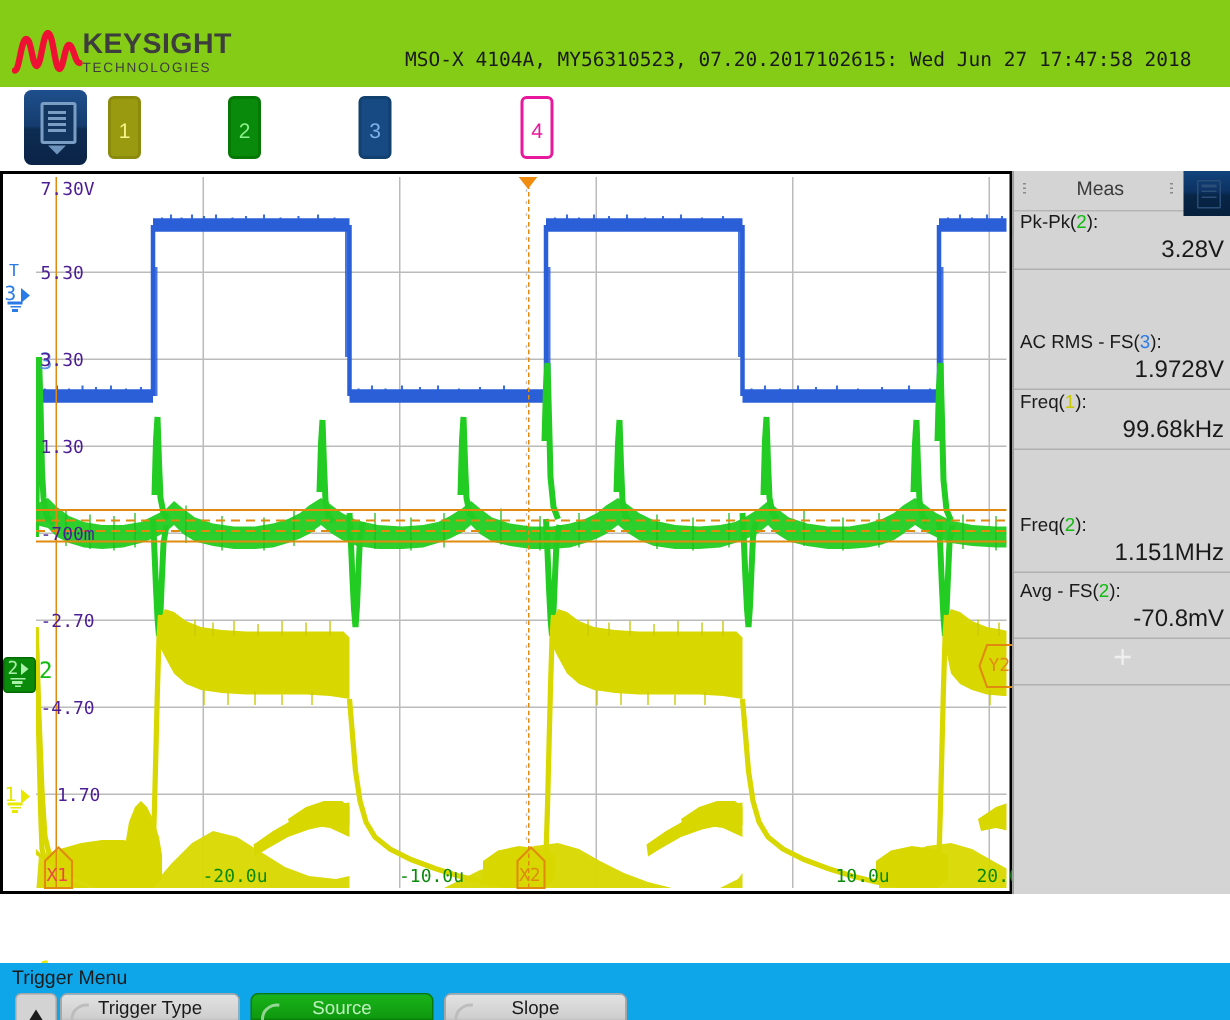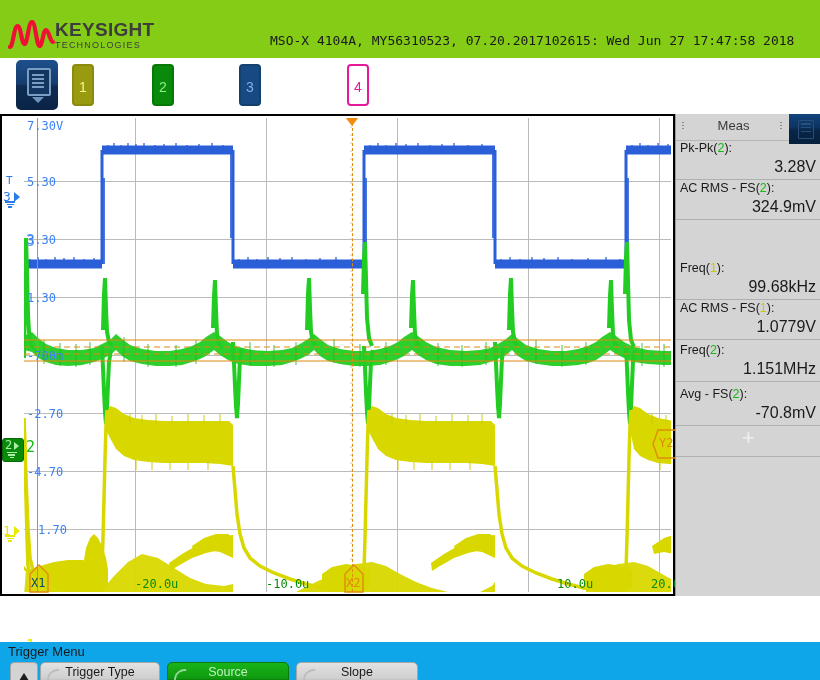--- a/index.html
+++ b/index.html
@@ -75,21 +75,21 @@
   
   .plotwrap{position:absolute;left:0;top:114px;width:675px;height:482px;background:#fff;
             border:2px solid #000;box-sizing:border-box;}
   .gridarea{position:absolute;left:22px;top:2px;right:2px;bottom:2px;overflow:hidden;}
   .vlabels{position:absolute;left:0;top:0;width:22px;height:100%;}
 
   .plot-svg{position:absolute;left:0;top:0;}
 
   .vlab{position:absolute;font-size:12px;font-family:"DejaVu Sans Mono","Liberation Mono",monospace;
         white-space:nowrap;}
-  .lab-g{color:#3b82f6;}
+  .lab-g{color:#4c1d95;}
 
   
   .gndmark{position:absolute;left:0px;width:22px;height:24px;}
   .gndmark .num{position:absolute;left:1px;top:3px;font-size:13px;font-family:"DejaVu Sans Mono",monospace;}
   .gndmark .arw{position:absolute;left:11px;top:5px;width:0;height:0;
         border-top:5px solid transparent;border-bottom:5px solid transparent;}
   .gndmark .gnd{position:absolute;left:3px;top:14px;width:10px;}
   .gndmark .gnd i{display:block;margin:1px auto;height:1.5px;}
 
   .chip{position:absolute;left:0;width:20px;height:22px;border-radius:3px;}
@@ -577,21 +577,21 @@
 
     <div class="tlab" style="left:133px;top:461px;">-20.0u</div>
     <div class="tlab" style="left:264px;top:461px;">-10.0u</div>
     <div class="tlab" style="left:527px;top:461px;margin-left:28px;">10.0u</div>
     <div class="tlab" style="left:649px;top:461px;">20.0us</div>
 
     <div style="position:absolute;left:26px;top:448px;">
       <svg width="22" height="30" viewBox="0 0 22 30" aria-hidden="true">
         <path d="M11,1 L20,10 L20,28 L2,28 L2,10 Z" fill="none" stroke="#e08a10" stroke-width="1.4"></path>
       </svg>
-      <span style="position:absolute;left:3px;top:12px;font-size:12px;color:#0c4a6e;font-family:'DejaVu Sans Mono',monospace;">X1</span>
+      <span style="position:absolute;left:3px;top:12px;font-size:12px;color:#ef4444;font-family:'DejaVu Sans Mono',monospace;">X1</span>
     </div>
     <div style="position:absolute;left:341px;top:448px;">
       <svg width="22" height="30" viewBox="0 0 22 30" aria-hidden="true">
         <path d="M11,1 L20,10 L20,28 L2,28 L2,10 Z" fill="none" stroke="#e08a10" stroke-width="1.4"></path>
       </svg>
       <span style="position:absolute;left:3px;top:12px;font-size:12px;color:#e08a10;font-family:'DejaVu Sans Mono',monospace;">X2</span>
     </div>
     <div style="position:absolute;left:650px;top:312px;">
       <svg width="24" height="32" viewBox="0 0 24 32" aria-hidden="true">
         <path d="M23,2 L6,2 L1,16 L6,30 L23,30" fill="none" stroke="#e08a10" stroke-width="1.4"></path>
@@ -619,31 +619,27 @@
             <i></i>
             <i></i>
           </span>
       </span>
     </div>
 
     <div class="mrow" style="top:26px;height:40px;">
       <span class="lbl"><span>Pk-Pk(</span><span class="cnum c2">2</span><span>):</span></span>
       <span class="val">3.28V</span>
     </div>
-    <div class="mrow" style="top:66px;height:40px;">
-      <span class="lbl"><span>AC RMS - FS(</span><span class="cnum c2">2</span><span>):</span></span>
-      <span class="val">324.9mV</span>
+    <div class="mrow" style="top:106px;height:40px;">
+      <span class="lbl"><span>AC RMS - FS(</span><span class="cnum c3">3</span><span>):</span></span>
+      <span class="val">1.9728V</span>
     </div>
     <div class="mrow" style="top:146px;height:40px;">
       <span class="lbl"><span>Freq(</span><span class="cnum c1d">1</span><span>):</span></span>
       <span class="val">99.68kHz</span>
-    </div>
-    <div class="mrow" style="top:186px;height:40px;">
-      <span class="lbl"><span>AC RMS - FS(</span><span class="cnum c1d">1</span><span>):</span></span>
-      <span class="val">1.0779V</span>
     </div>
     <div class="mrow" style="top:228px;height:40px;">
       <span class="lbl"><span>Freq(</span><span class="cnum c2">2</span><span>):</span></span>
       <span class="val">1.151MHz</span>
     </div>
     <div class="mrow" style="top:272px;height:40px;">
       <span class="lbl"><span>Avg - FS(</span><span class="cnum c2">2</span><span>):</span></span>
       <span class="val">-70.8mV</span>
     </div>
 

